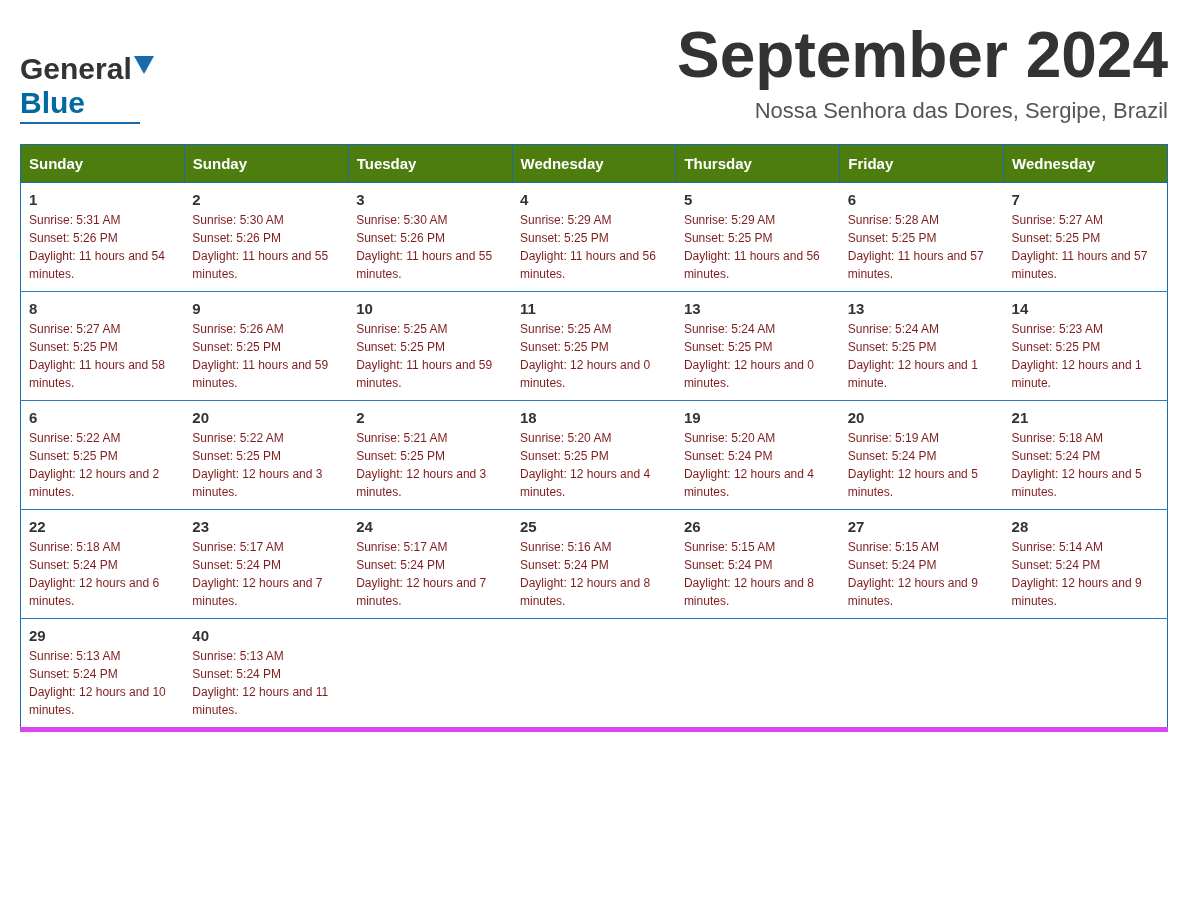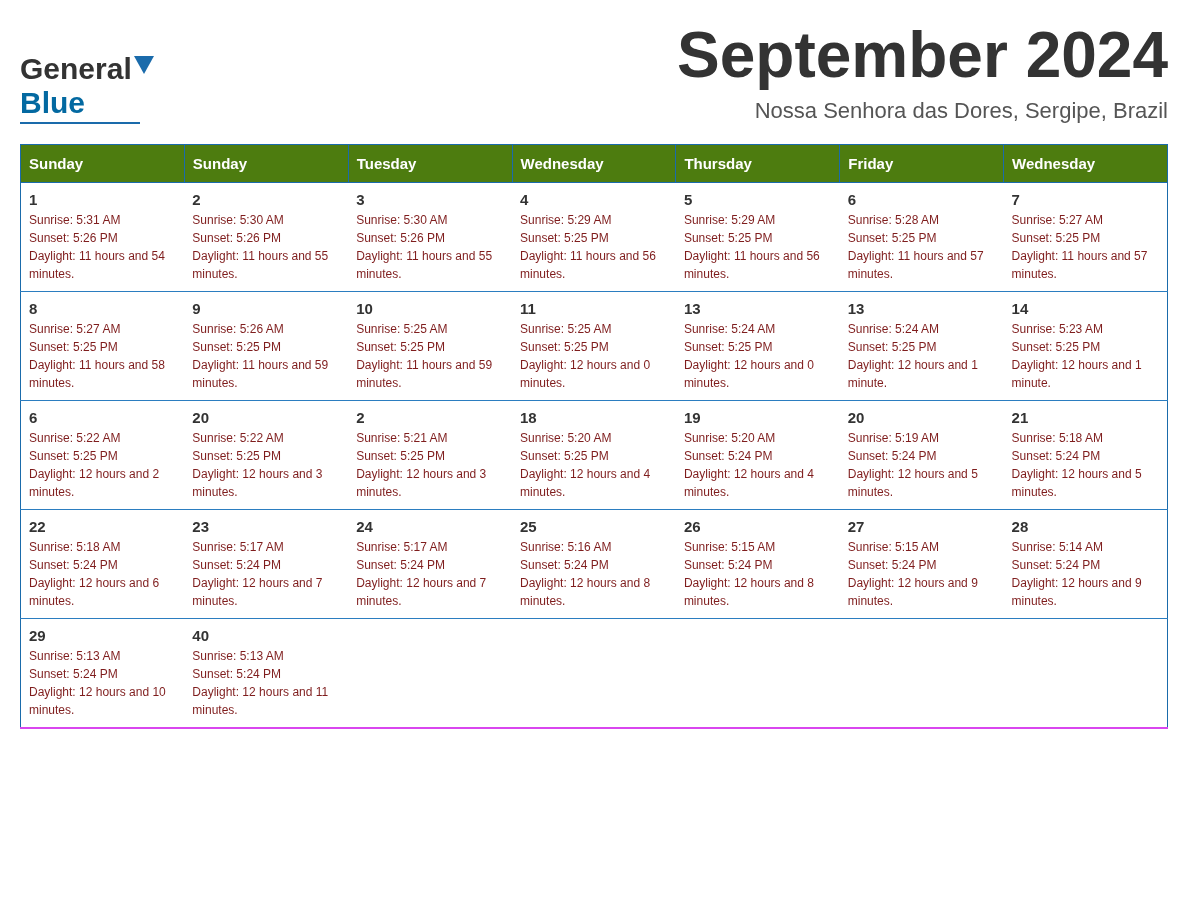--- a/index.html
+++ b/index.html
@@ -52,21 +52,21 @@
     .calendar-table tbody tr td {
       vertical-align: top;
       padding: 8px;
       font-size: 12.5px;
       color: #333;
       border: none;
       border-top: 1px solid #2b7dc0;
       width: calc(100% / 7);
     }
     .calendar-table tbody tr:last-child td {
-      border-bottom: 2px solid #d946ef;
+      border-bottom: 5px solid #d946ef;
     }
     .day-number {
       font-size: 15px;
       font-weight: bold;
       display: block;
       margin-bottom: 3px;
     }
     .day-info {
       font-size: 12px;
       line-height: 1.5;

